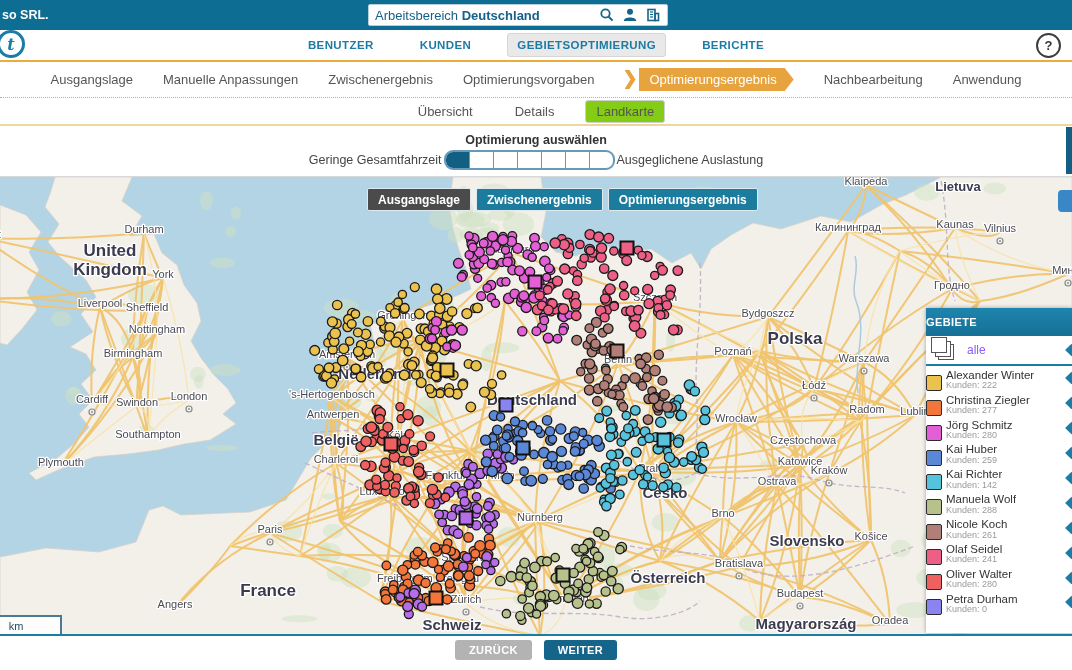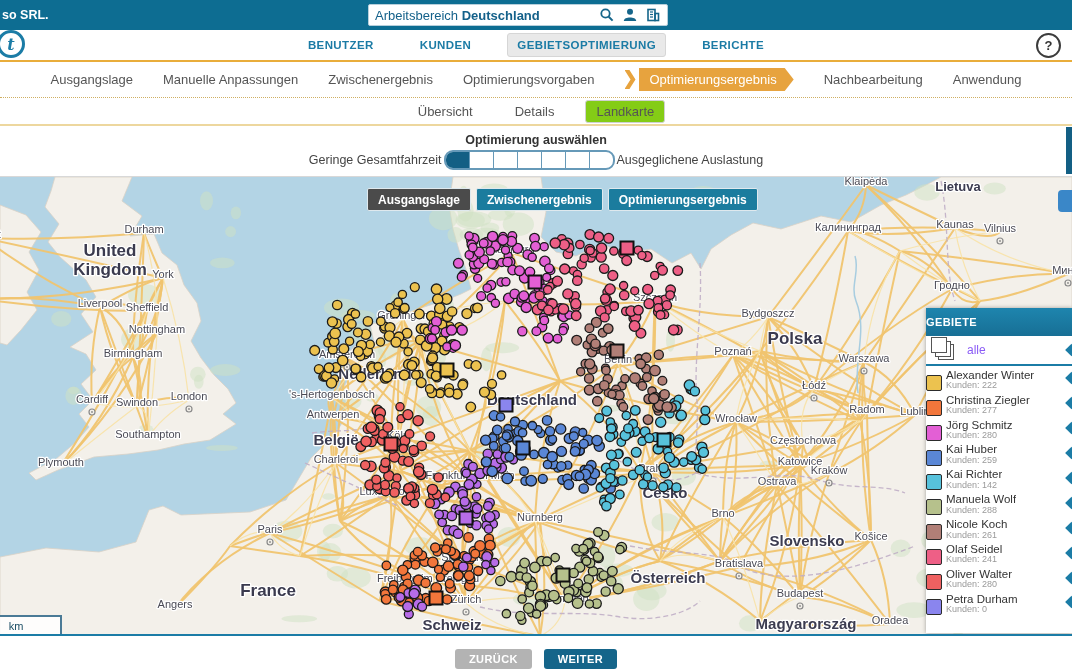--- a/index.html
+++ b/index.html
@@ -53,21 +53,21 @@
   .alle-ico::before{left:-4px;top:-4px;}
   .alle-ico::after{left:-8px;top:-8px;}
   .geb-alle-label{font-size:12px;color:#8b5cf6;margin-left:4px;}
   .geb-row{height:24.9px;display:flex;align-items:flex-end;gap:4px;position:relative;cursor:pointer;background:#fff;}
   .swatch{width:16px;height:16px;border:1.5px solid #2c2c2c;border-radius:2px;flex:0 0 auto;box-sizing:border-box;}
   .geb-text{line-height:1.08;overflow:hidden;}
   .geb-name{font-size:11.5px;color:#333;white-space:nowrap;}
   .geb-kunden{font-size:9px;color:#9a9a9a;white-space:nowrap;}
   .geb-arrow{position:absolute;right:-4px;top:50%;width:9px;height:9px;background:#1b7ca6;transform:translateY(-50%) rotate(45deg);cursor:pointer;}
   
-  .footer{height:34px;background:#fff;display:flex;justify-content:center;gap:12px;padding-top:13px;box-sizing:border-box;}
+  .footer{height:34px;background:#fff;display:flex;justify-content:center;gap:12px;padding-top:4px;box-sizing:border-box;}
   .btn{color:#fff;font-weight:bold;font-size:11px;letter-spacing:.4px;border:none;border-radius:3px;padding:0 14px;height:20px;cursor:pointer;font-family:"Liberation Sans",sans-serif;}
   .btn-back{background:#b3b3b3;}
   .btn-next{background:#15658a;}
 </style>
 </head>
 <body>
 
 <div class="topbar">
   <span class="company">so SRL.</span>
   <div class="searchwrap">

